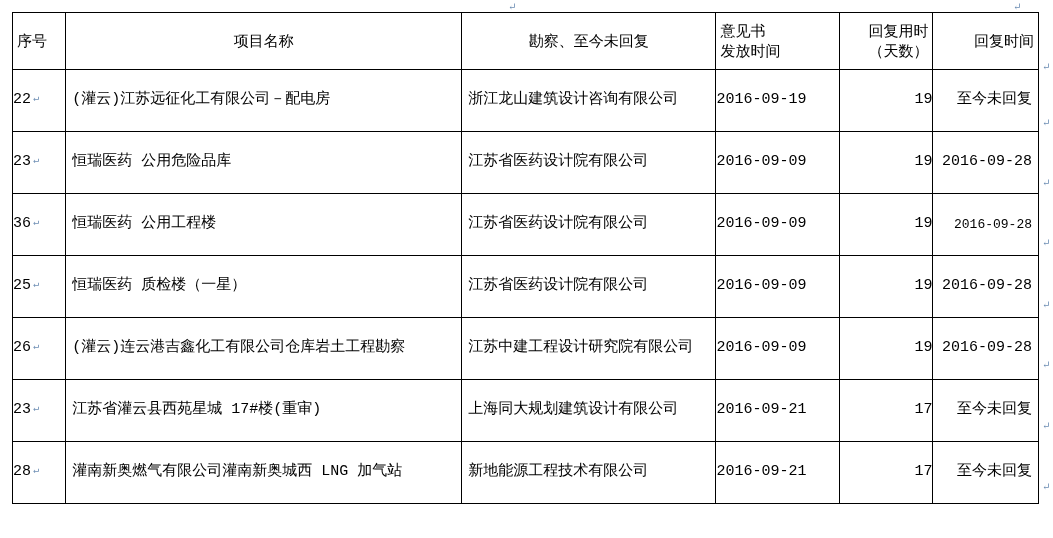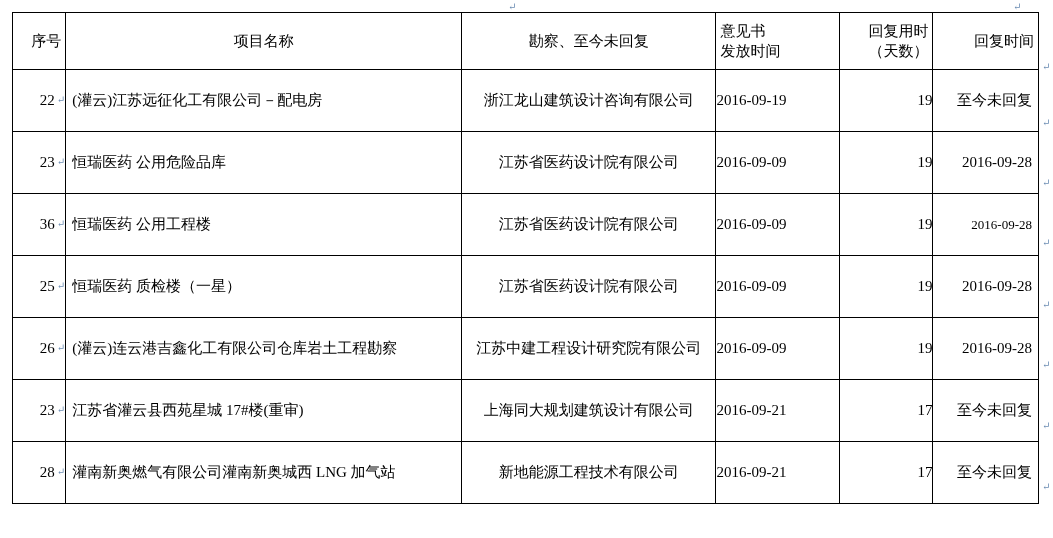--- a/index.html
+++ b/index.html
@@ -41,24 +41,25 @@
     height: 56px;
     text-align: center;
     font-size: 15.5px;
   }
   thead th .hdr {
     display: block;
     padding: 0 4px;
   }
   tbody td {
     height: 61px;
-  }
-  .c-seq   { width: 52px;  text-align: right; font-size: 14px; }
+    font-family: Liberation Mono, monospace;
+  }
+  .c-seq   { width: 52px;  text-align: left; font-size: 14px; }
   .c-name  { width: 393px; text-align: left;   padding-left: 16px; margin-left: 20px; }
-  .c-unit  { width: 252px; text-align: center;   padding-left: 12px; }
+  .c-unit  { width: 252px; text-align: left;   padding-left: 12px; }
   .c-issue { width: 122px; text-align: left; font-size: 14px; }
   .c-days  { width: 92px;  text-align: right; font-size: 14px; }
   .c-reply { width: 104px; text-align: right; font-size: 14px; }
   .wrapcell {
     display: block;
     padding: 0 6px;
     word-break: break-all;
   }
   
   .mark {

